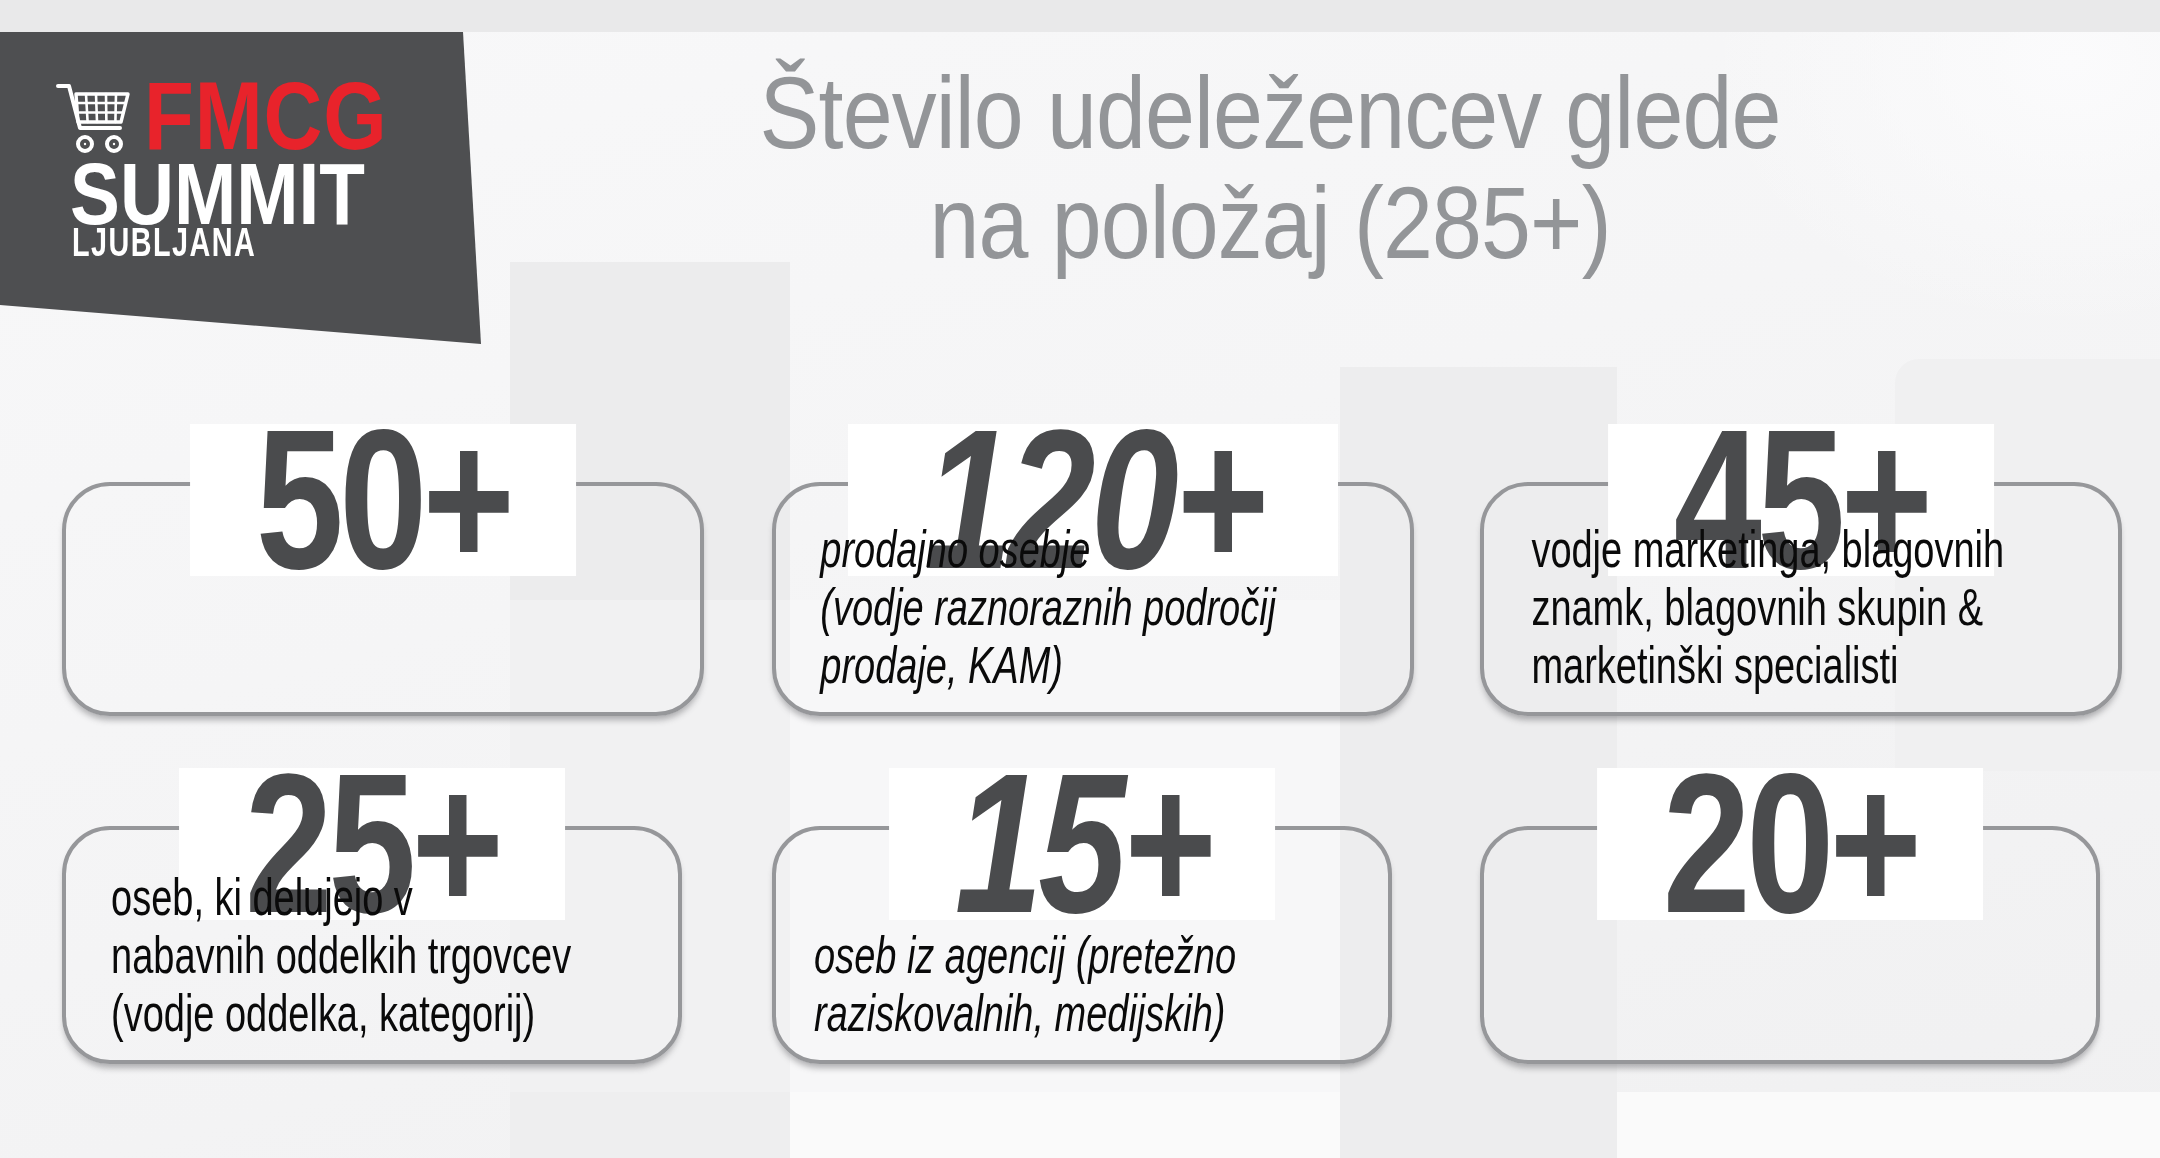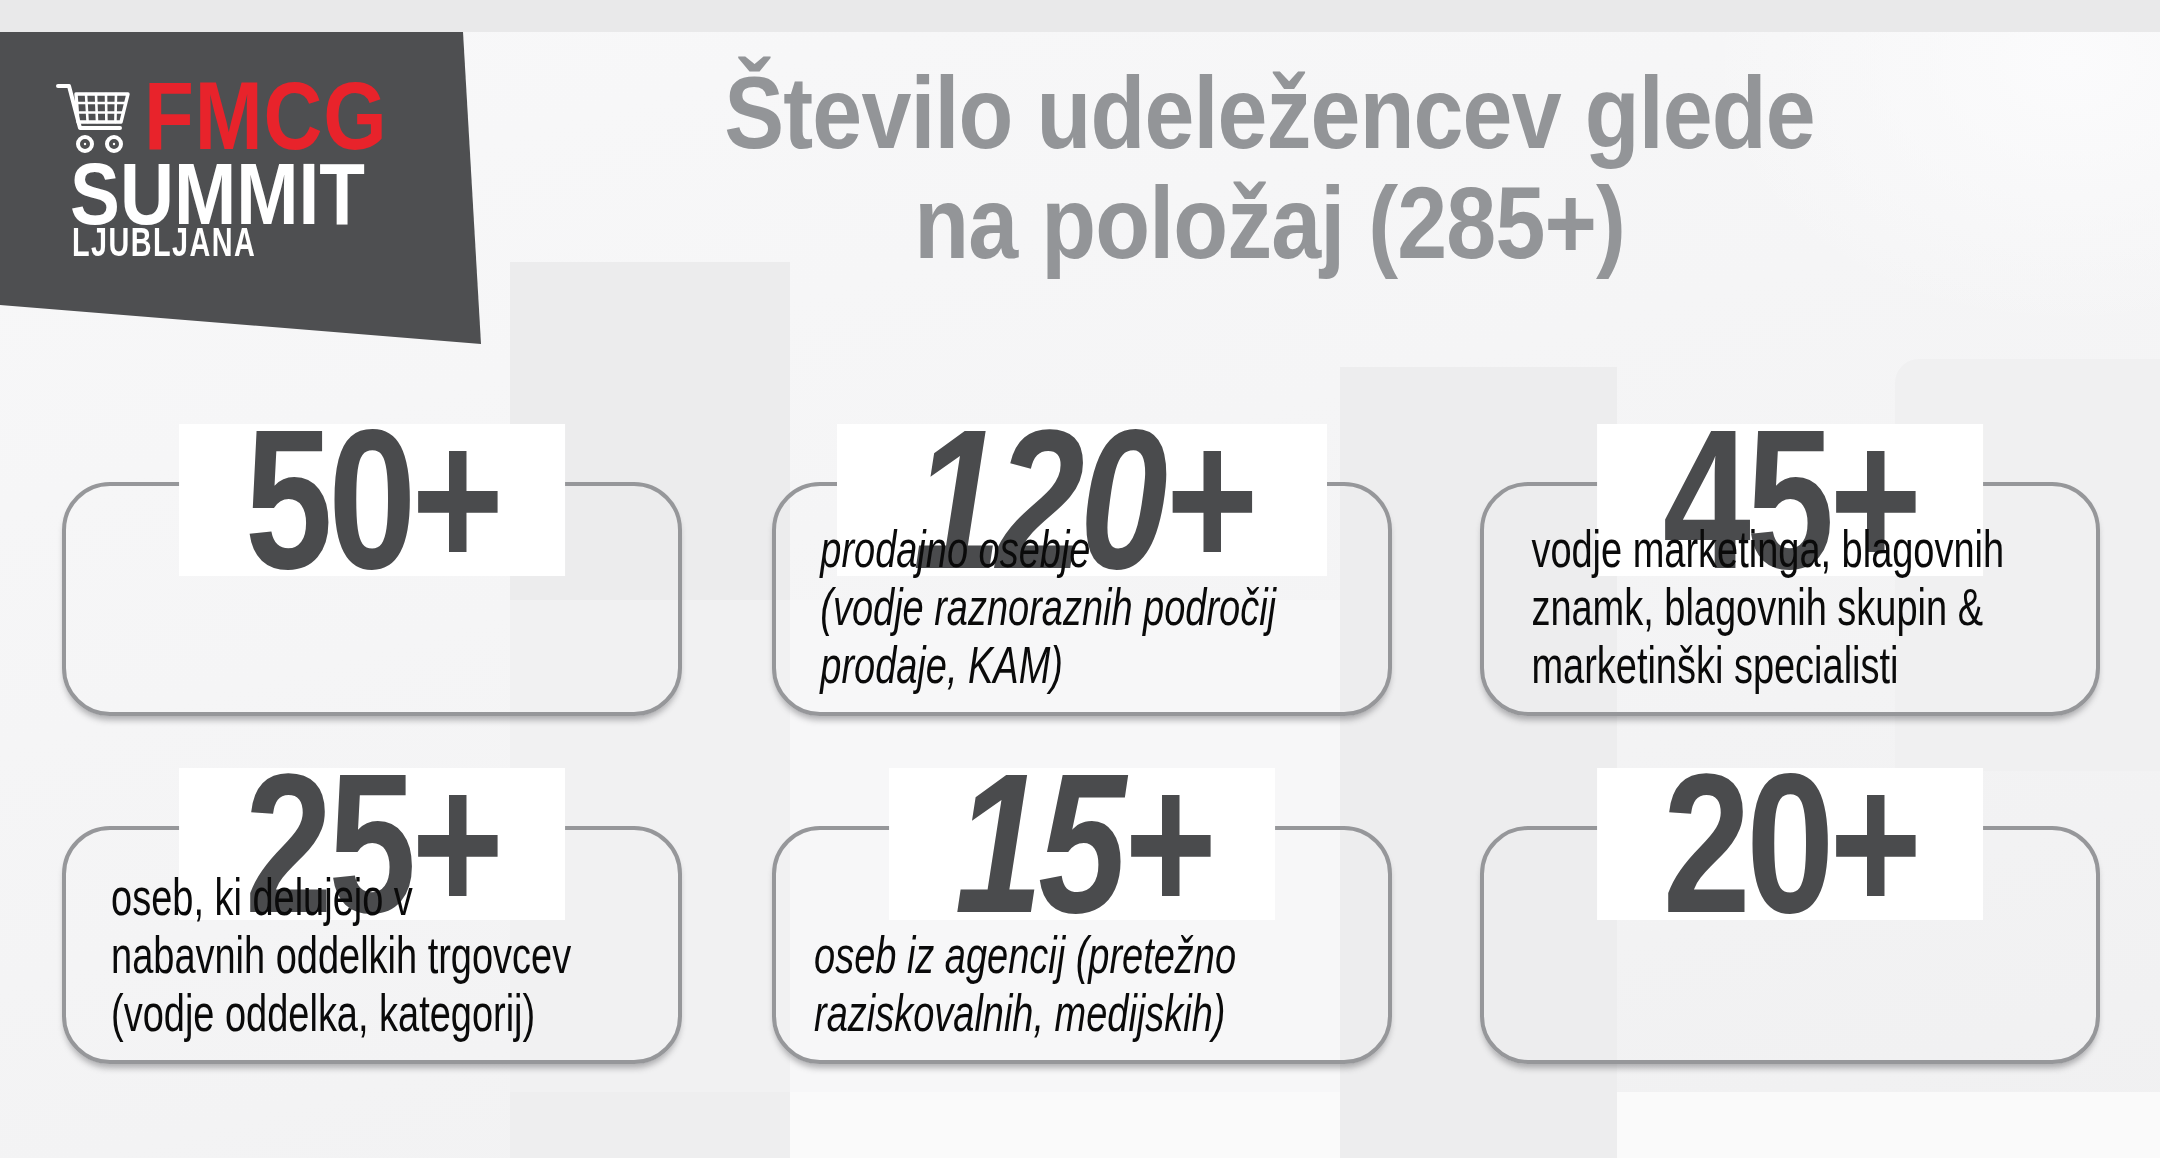--- a/index.html
+++ b/index.html
@@ -55,39 +55,39 @@
     position: absolute; left: 72px; top: 190px;
     font-size: 40px; line-height: 40px; font-weight: bold;
     color: #ffffff; letter-spacing: 2px;
     transform: scaleX(0.72); transform-origin: left center;
     white-space: nowrap;
   }
 
   
   .title {
     position: absolute; left: 380px; top: 26px; width: 1780px; z-index: 2;
-    text-align: center; color: #939598; font-weight: bold;
+    text-align: center; color: #939598; font-weight: normal;
   }
   .title .t-inner {
     display: inline-block;
     transform: scaleX(0.88); transform-origin: center top;
     font-size: 102px; line-height: 110px; letter-spacing: -1px;
     white-space: nowrap;
   }
 
   
   .card {
     position: absolute; z-index: 2;
     width: 612px;
     border: 4px solid #96979a;
     border-radius: 48px;
     box-shadow: 0 6px 6px -2px rgba(70, 70, 75, 0.40);
     background: transparent;
   }
-  .row1 { top: 450px; height: 226px; }
+  .row1 { top: 450px; height: 226px; padding-left: 22px; }
   .row2 { top: 794px; height: 230px; }
   .col1 { left: 62px; }
   .col2 { left: 772px; font-style: italic; }
   .col3 { left: 1480px; }
 
   .value-panel {
     position: absolute; top: -62px; left: 50%;
     transform: translateX(-50%);
     height: 152px; padding: 0 34px;
     background: #ffffff;

